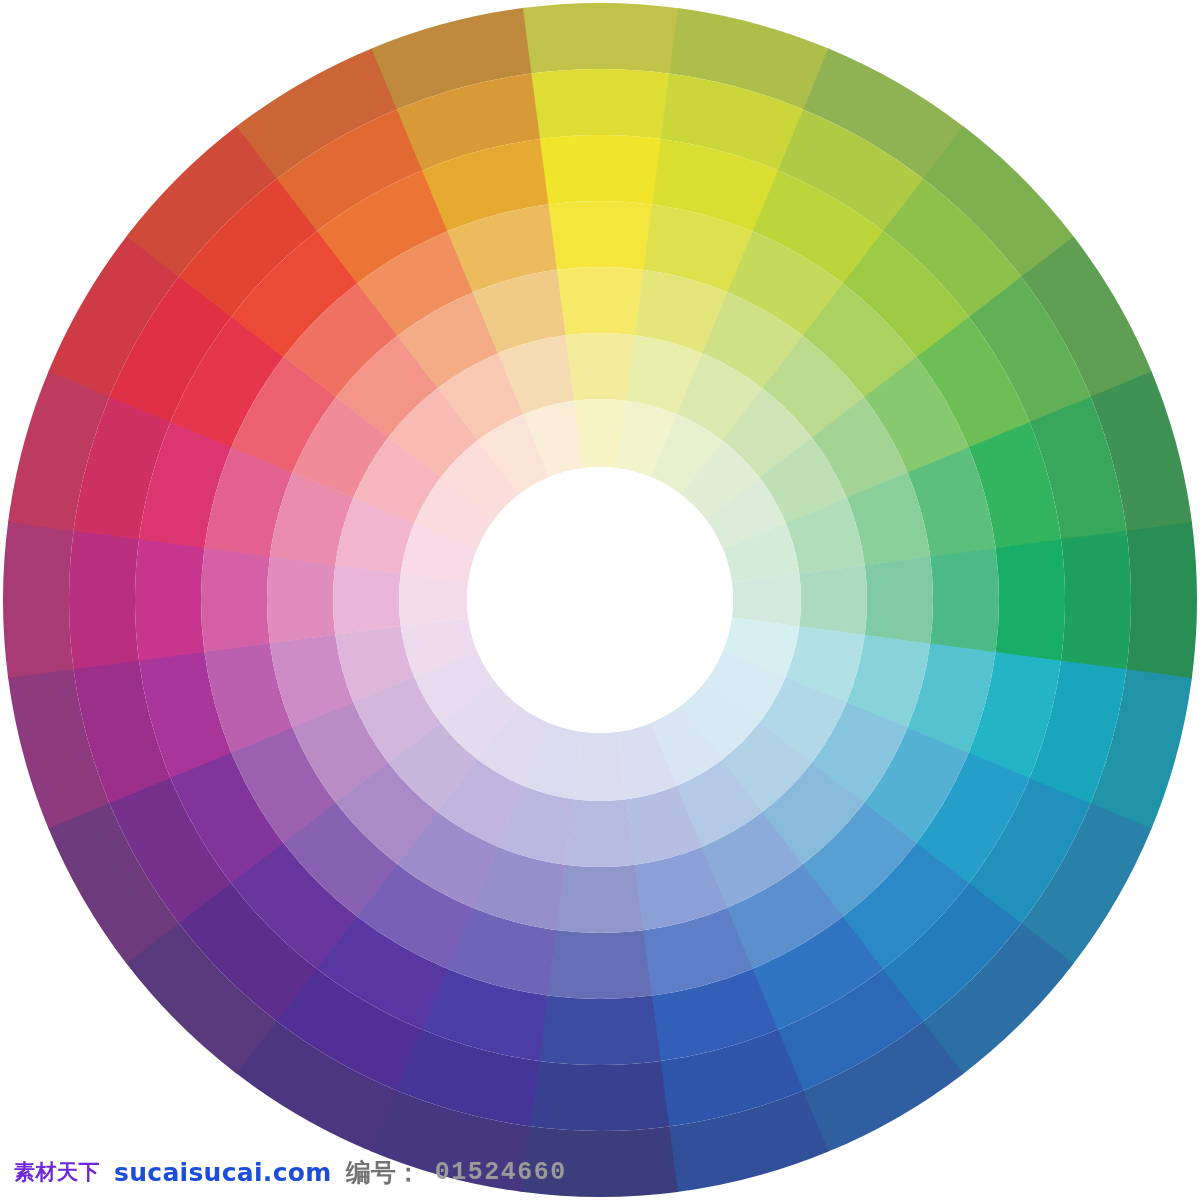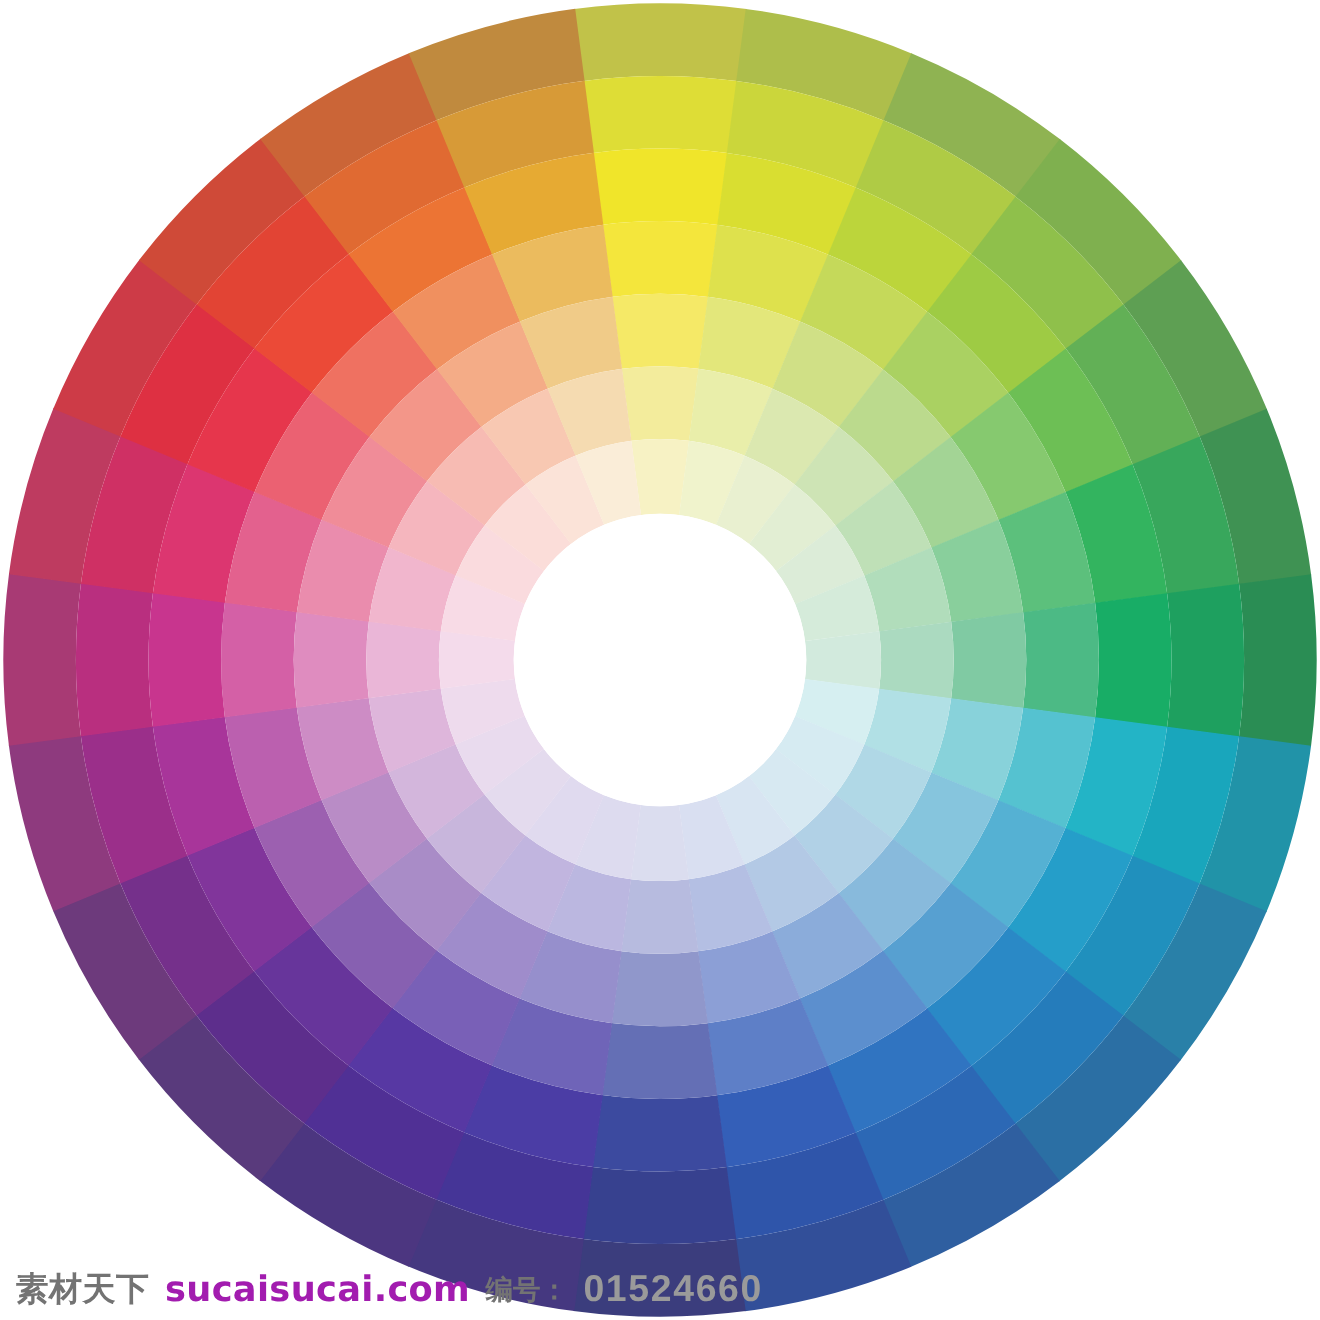--- a/index.html
+++ b/index.html
@@ -33,46 +33,46 @@
     height: 56px;
     display: flex;
     align-items: center;
     gap: 14px;
     padding-left: 14px;
     box-sizing: border-box;
     pointer-events: none;
   }
   .wm-text {
     font-family: "DejaVu Sans", "Liberation Sans", sans-serif;
-    font-size: 30px;
+    font-size: 21px;
     font-weight: 700;
-    color: #737373;
+    color: #6d28d9;
     letter-spacing: 0.5px;
     white-space: nowrap;
     text-shadow: 0 1px 0 rgba(255,255,255,0.85);
   }
   .wm-site {
     font-family: "DejaVu Sans", "Liberation Sans", sans-serif;
-    font-size: 32px;
+    font-size: 25px;
     font-weight: 700;
-    color: #a21caf;
+    color: #1d4ed8;
     letter-spacing: 0.3px;
     white-space: nowrap;
     text-align: right;
   }
   .wm-label {
     font-family: "DejaVu Sans", "Liberation Sans", sans-serif;
     font-size: 25px;
     font-weight: 700;
     color: #737373;
     white-space: nowrap;
   }
   .wm-id {
-    font-family: Liberation Sans, sans-serif;
-    font-size: 34px;
+    font-family: Liberation Mono, monospace;
+    font-size: 25px;
     font-weight: 700;
     color: #9a9a9a;
     letter-spacing: 1.5px;
     white-space: nowrap;
   }
 </style>
 </head>
 <body>
 
 <div id="stage">

